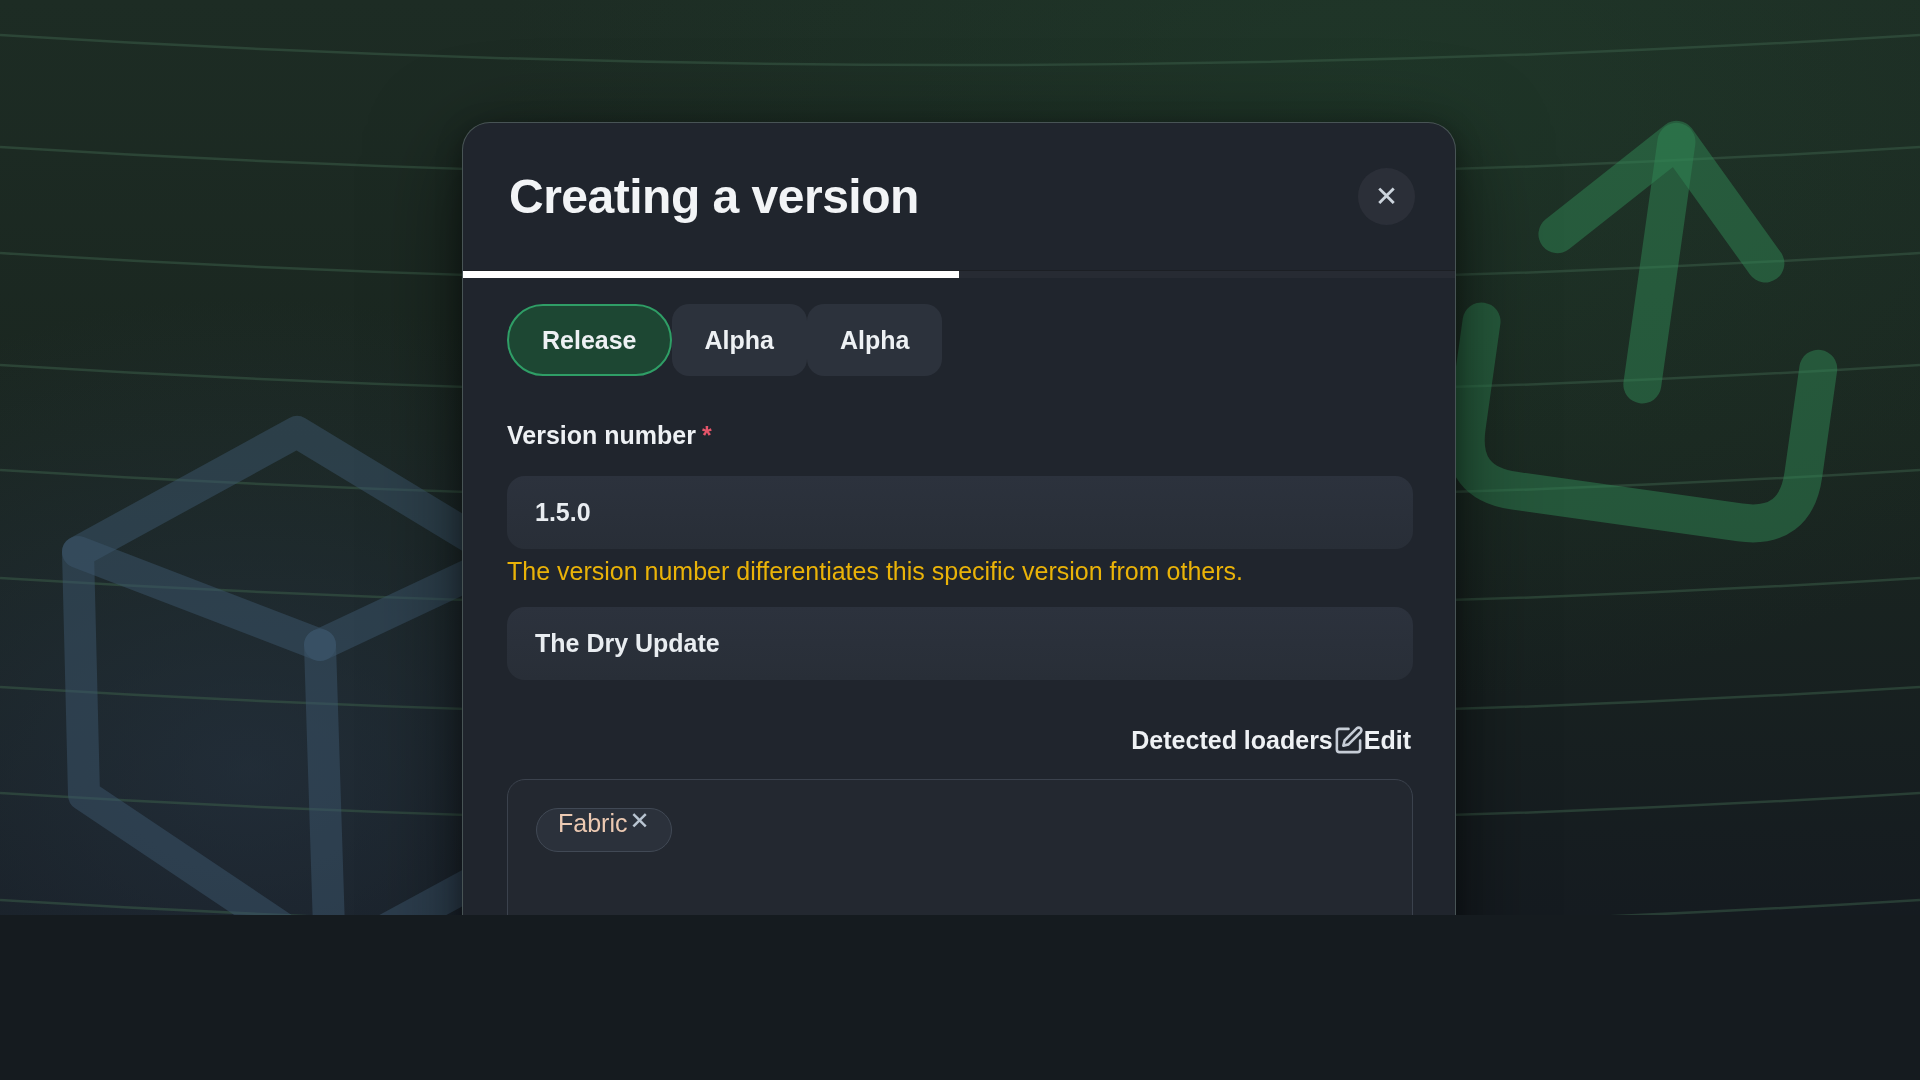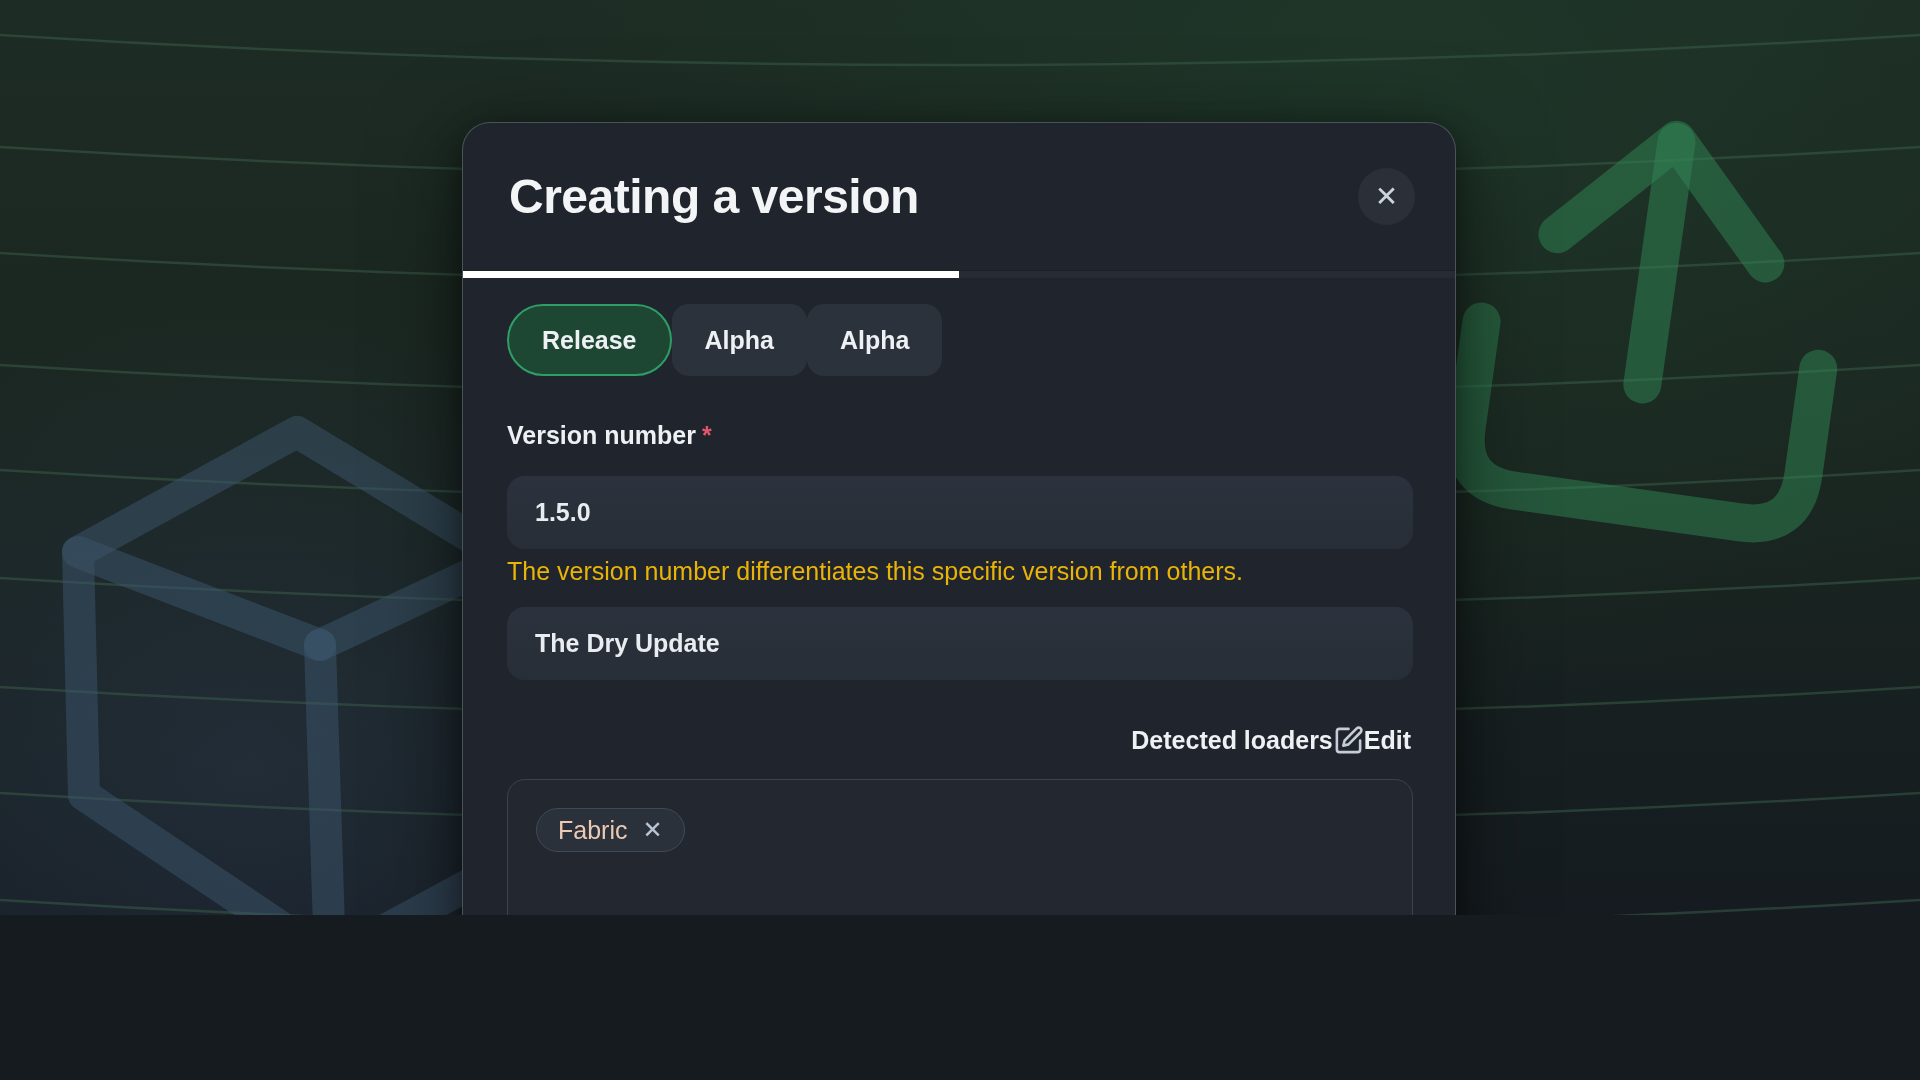--- a/index.html
+++ b/index.html
@@ -135,22 +135,21 @@
   .loaders-card {
     margin-top: 24px;
     width: 906px; height: 220px;
     border: 1.5px solid #3b424d;
     border-radius: 18px;
     padding: 28px;
     background: rgba(255,255,255,0.015);
   }
   .chip {
     display: inline-flex;
-    align-items: center;
-    gap: 15px;
+    gap: 2px;
     height: 44px;
     padding: 0 21px;
     background: #2b313b;
     border: 1px solid #414955;
     border-radius: 23px;
   }
   .chip-label { font-size: 25px; font-weight: 500; color: var(--fabric_text, #ecc9b2); }
   .chip-remove {
     font-size: 24px; color: #b9c5d2; cursor: pointer; line-height: 1;
   }

